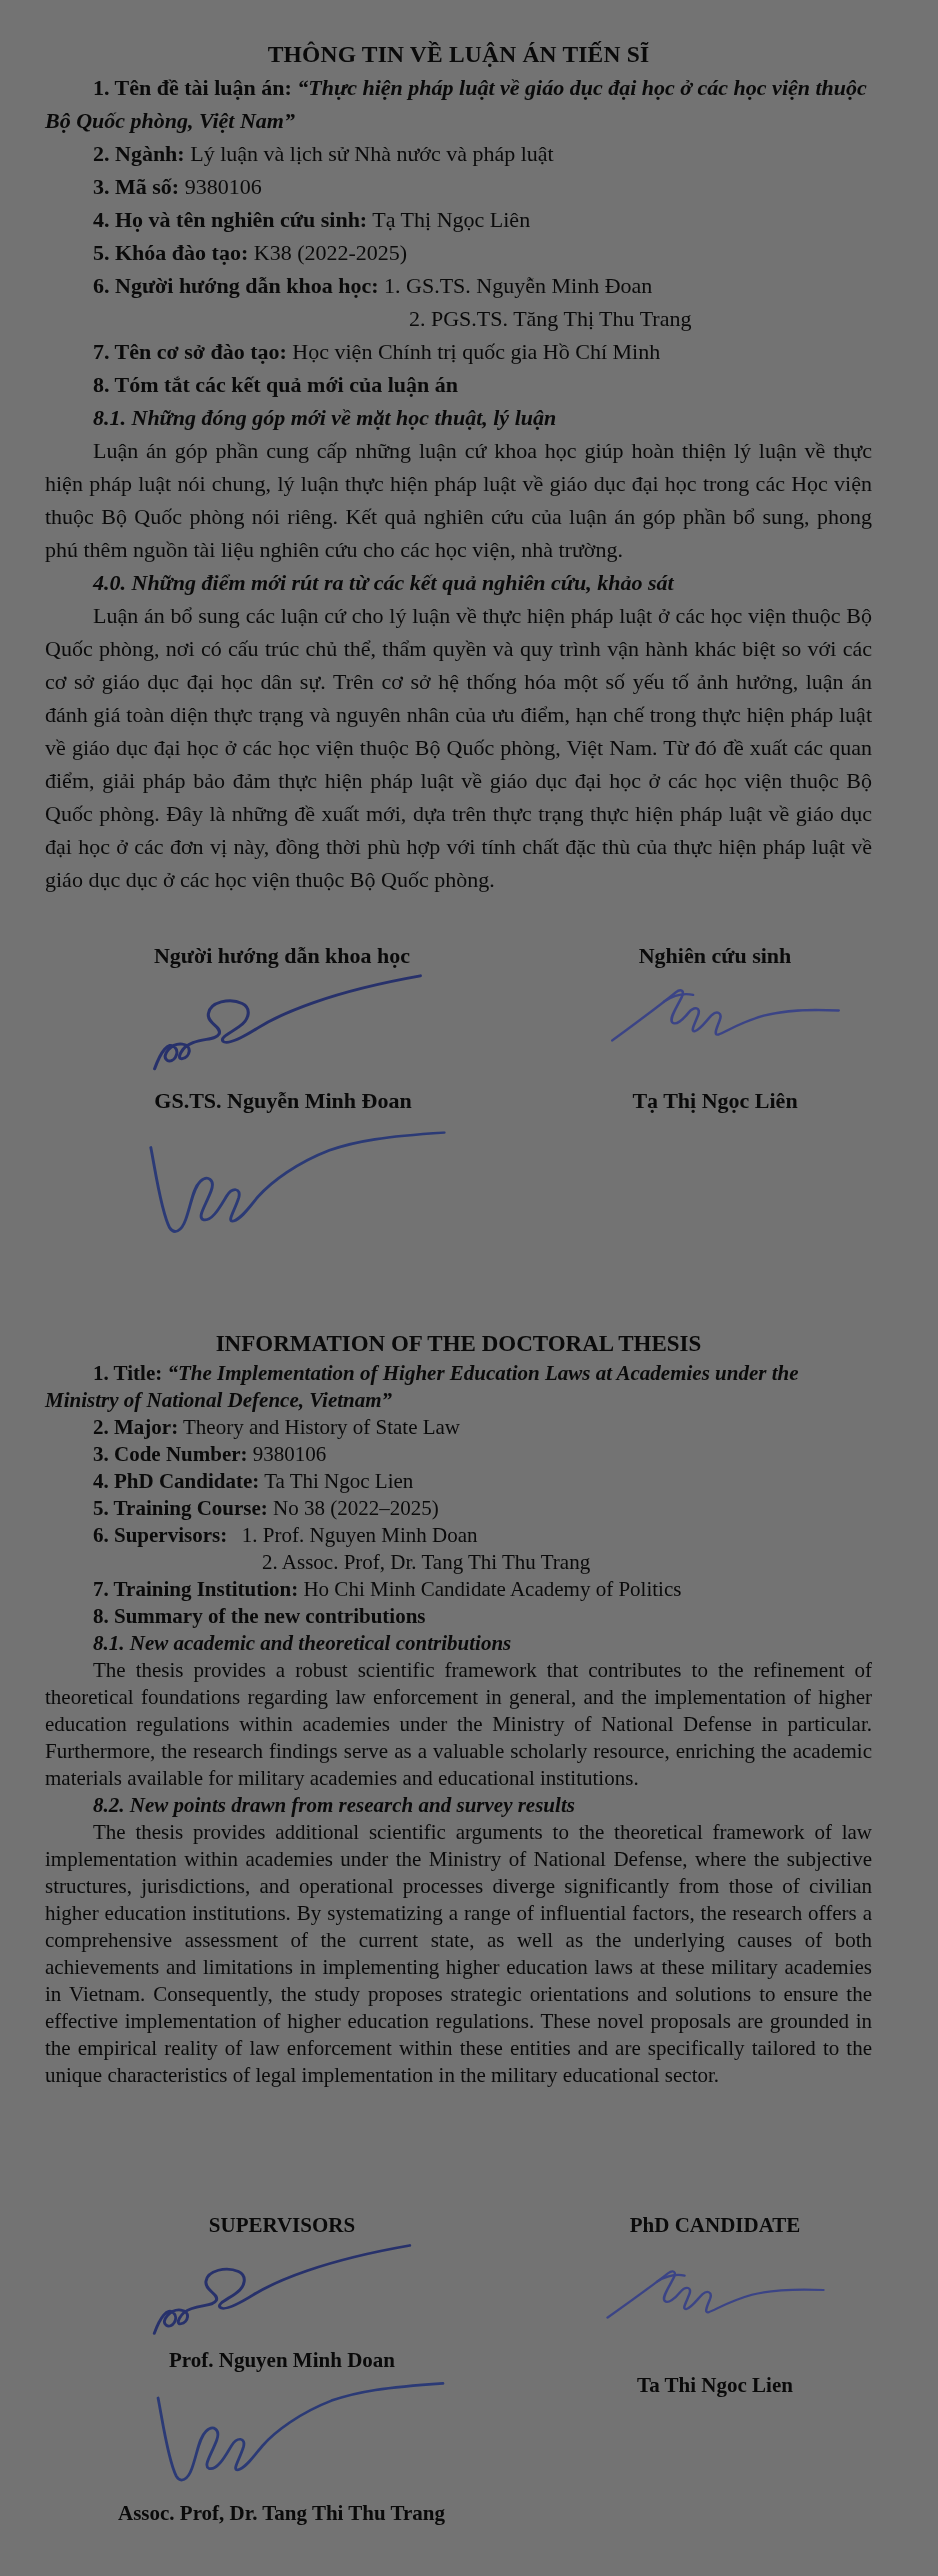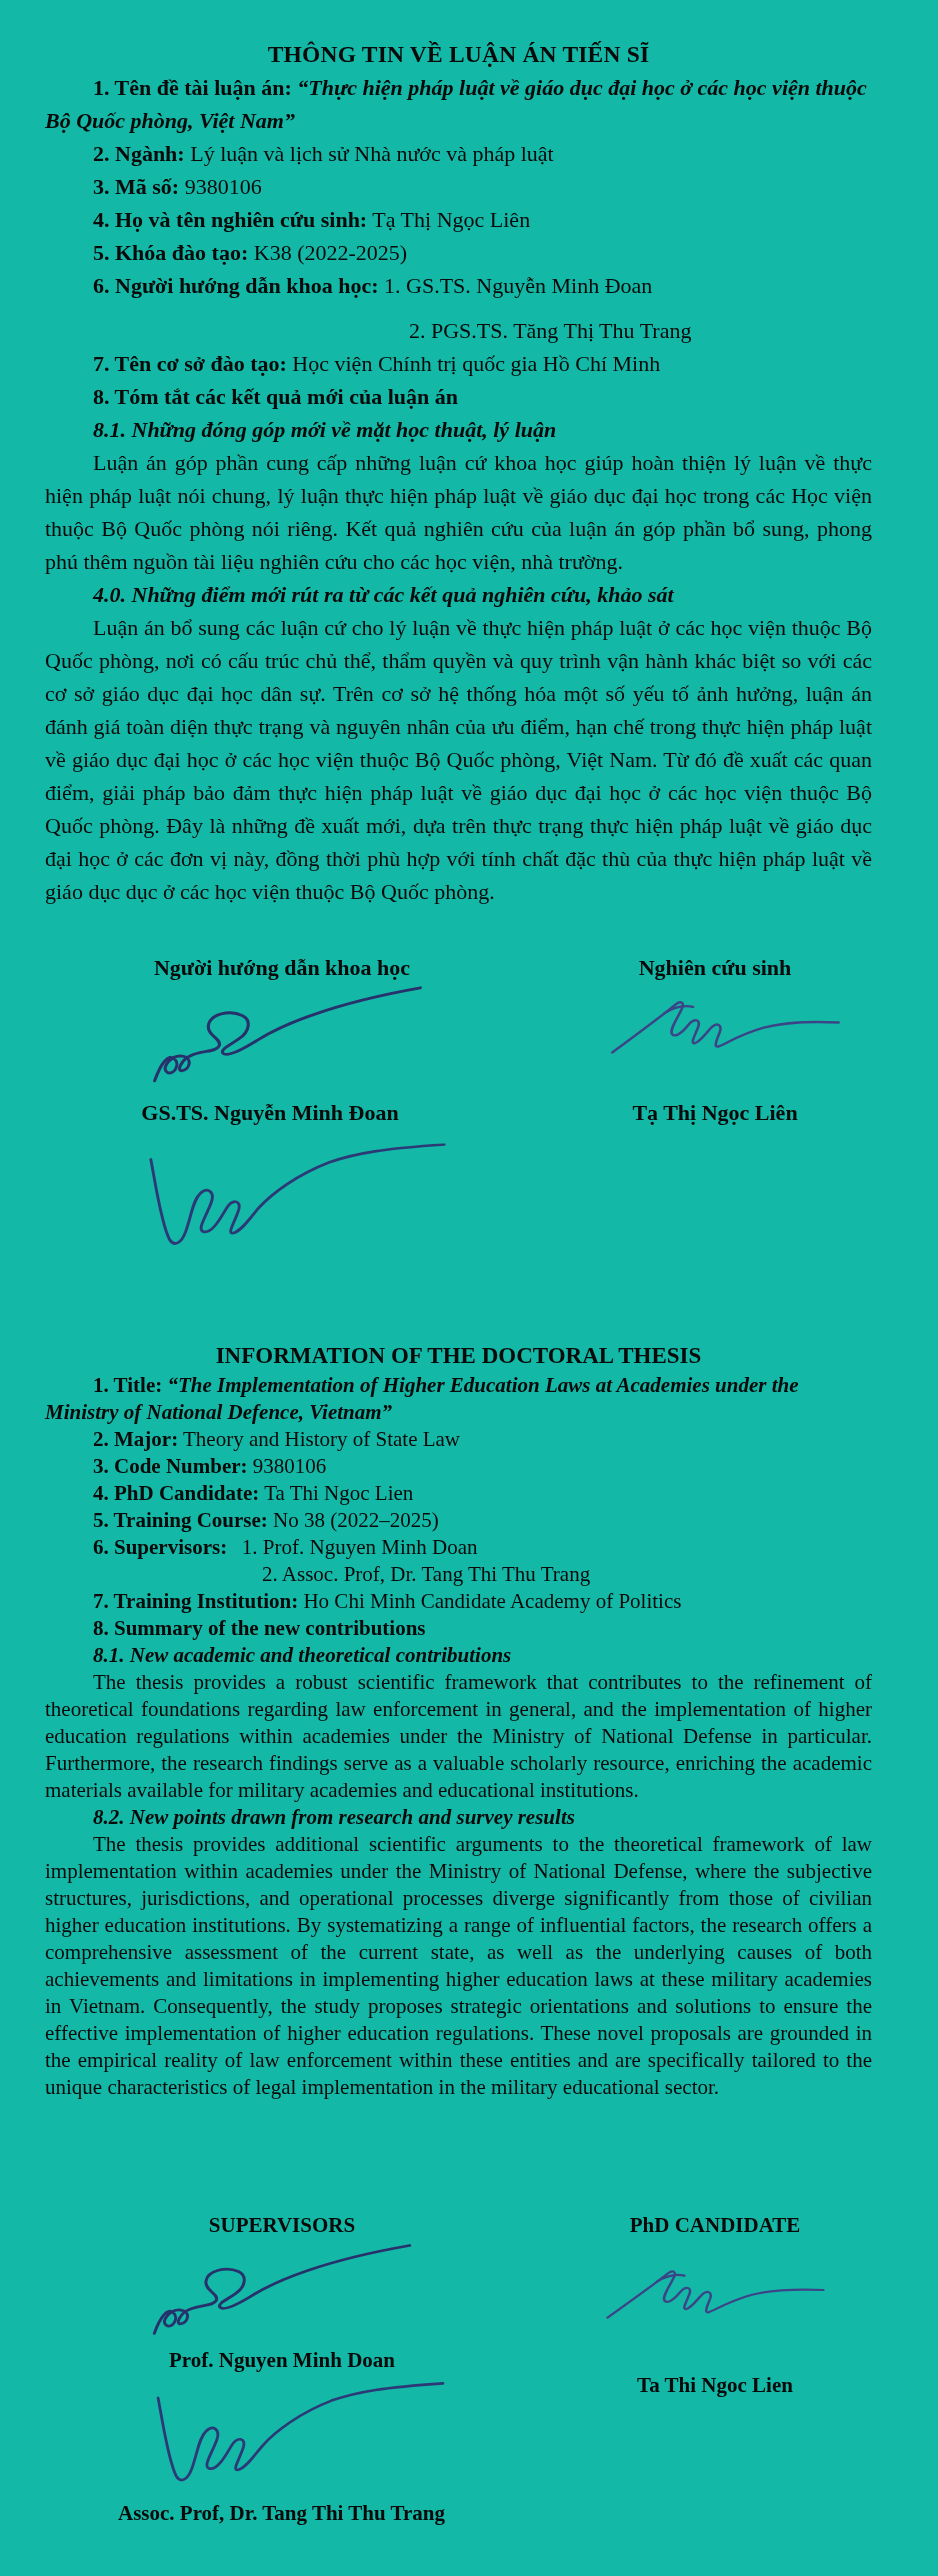--- a/index.html
+++ b/index.html
@@ -1,39 +1,39 @@
 <!DOCTYPE html>
 <html style="font-size:12.5px"><head>
 <meta charset="utf-8">
 <style>
   html,body{margin:0;padding:0;background:#ffffff;}
   .page{
     position:relative;
     width:938px;
     height:2576px;
-    background:#14b8a6;
+    background:#737373;
     color:#0a0a0a;
     font-family:"Liberation Serif","DejaVu Serif",serif;
     overflow:hidden;
   }
   .content{padding:0 66px 0 45px;}
   
   .vi-title{
     margin:0;padding-top:37px;
     text-align:center;
     font-size:23.5px;font-weight:bold;line-height:34px;
     letter-spacing:0.2px;
   }
   .vi .line{font-size:22px;line-height:33px;}
   .vi .item{text-indent:48px;}
   .vi .para{
     margin:0;text-align:justify;text-indent:48px;
     font-size:22px;line-height:33px;
   }
-  .sup-line-vi{padding-left:364px;margin-top:12px;}
+  .sup-line-vi{padding-left:364px;}
   
   .en-title{
     margin:11px 0 0 0;
     text-align:center;
     font-size:23px;font-weight:bold;line-height:30.5px;
   }
   .en .line{font-size:21px;line-height:27px;}
   .en .item{text-indent:48px;}
   .en .para{
     margin:0;text-align:justify;text-indent:48px;
@@ -128,21 +128,21 @@
     <div class="role sig-abs" style="left:102px;top:45px;width:360px;">Người hướng dẫn khoa học</div>
     <div class="role sig-abs" style="left:590px;top:45px;width:250px;">Nghiên cứu sinh</div>
 
     <svg class="sig sig-abs ink-doan" style="left:145px;top:74px;" width="285" height="109" viewBox="0 0 365 140">
         <use href="#sig-doan"></use>
       </svg>
     <svg class="sig sig-abs ink-lien" style="left:606px;top:82px;" width="239" height="78" viewBox="0 0 305 100">
         <use href="#sig-lien"></use>
       </svg>
 
-    <div class="sig-name sig-abs" style="left:90px;top:190px;width:360px;">GS.TS. Nguyễn Minh Đoan</div>
+    <div class="sig-name sig-abs" style="left:103px;top:190px;width:360px;">GS.TS. Nguyễn Minh Đoan</div>
     <div class="sig-name sig-abs" style="left:590px;top:190px;width:250px;">Tạ Thị Ngọc Liên</div>
 
     <svg class="sig sig-abs ink-trang" style="left:145px;top:235px;" width="305" height="116" viewBox="0 0 390 148">
         <use href="#sig-trang"></use>
       </svg>
 
   </div>
 
   <section class="en content">
     <h2 class="en-title">INFORMATION OF THE DOCTORAL THESIS</h2>

